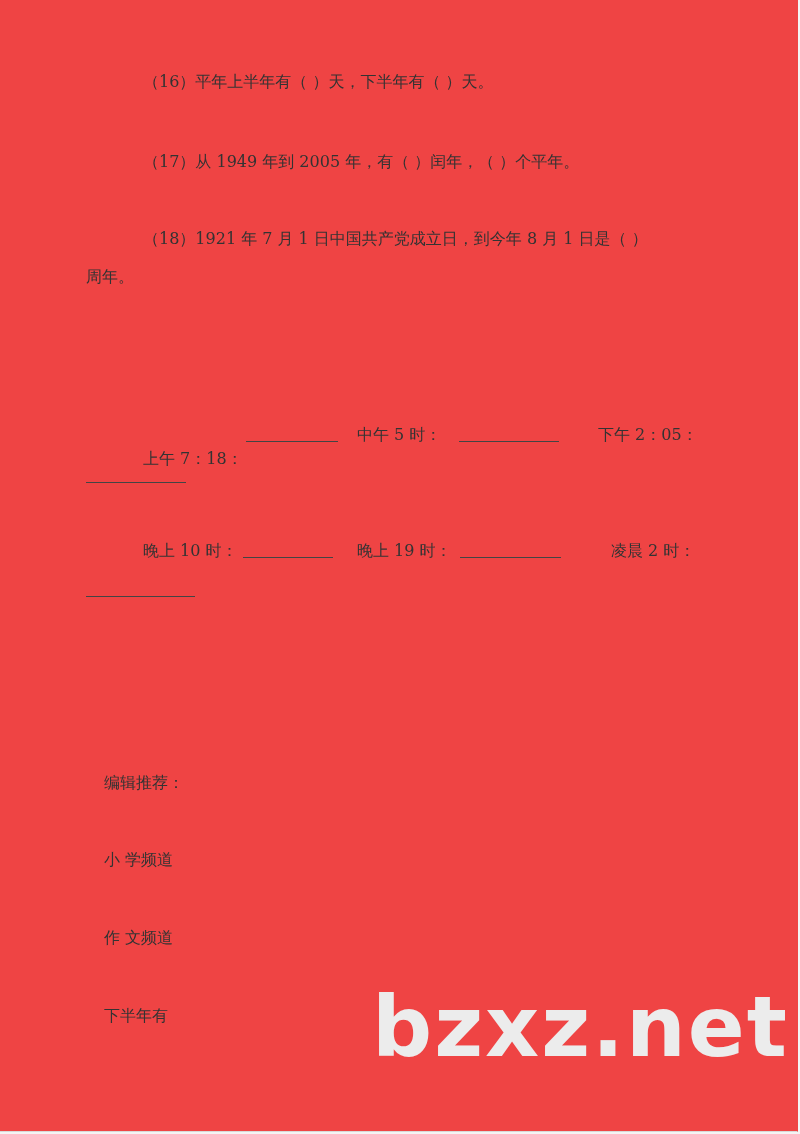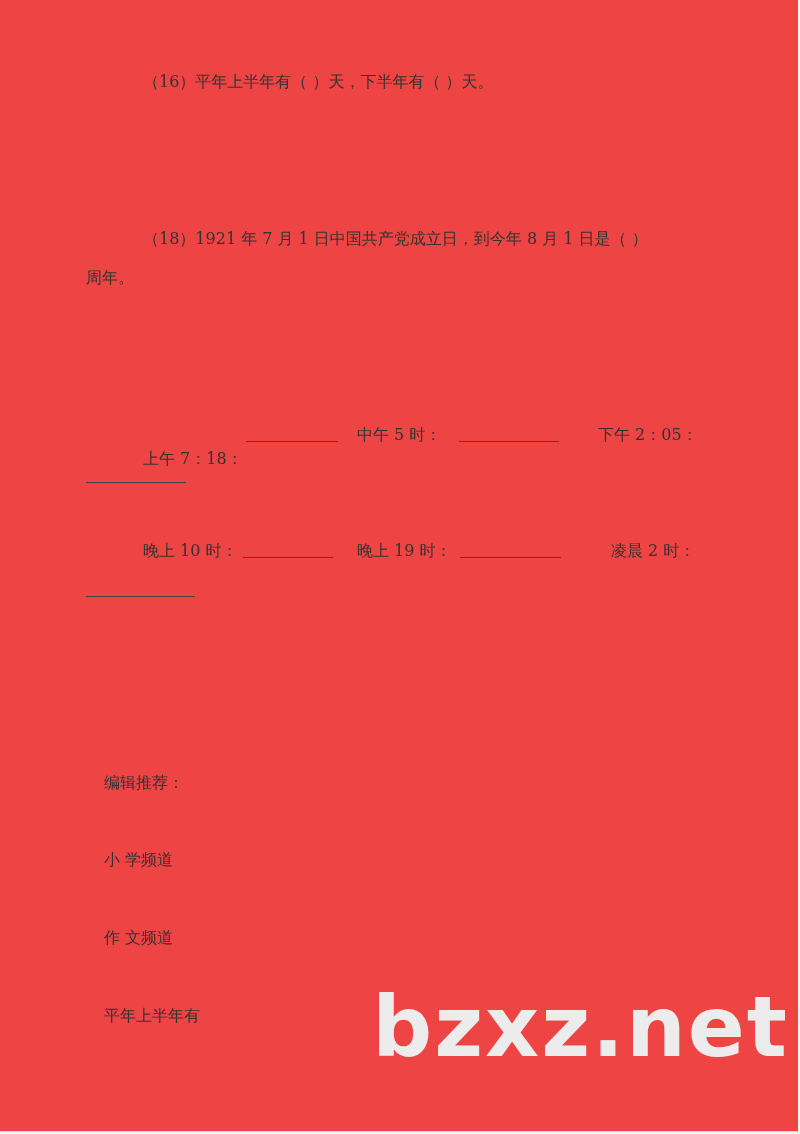--- a/index.html
+++ b/index.html
@@ -11,22 +11,23 @@
   .blank { display:inline-block; border-bottom:1px solid #444; height:14px; vertical-align:baseline; }
   .watermark { position:absolute; left:372px; top:985px; font-family:"DejaVu Sans","Liberation Sans",sans-serif;
                font-weight:bold; font-size:84px; color:#ececec; letter-spacing:2px; line-height:1; }
 </style>
 </head>
 <body>
 
 <div class="page">
 
   <div class="line" style="left:143px;top:72px;">（16）平年上半年有（  ）天，下半年有（  ）天。</div>
+  <div class="line" style="left:143px;top:152px;">（17）从 1949 年到 2005 年，有（  ）闰年，（  ）个平年。</div>
   <div class="line" style="left:143px;top:229px;">（18）1921 年 7 月 1 日中国共产党成立日，到今年 8 月 1 日是（      ）</div>
-  <div class="line" style="left:86px;top:268px;">周年。</div>
+  <div class="line" style="left:86px;top:268px;font-family:Liberation Mono, monospace;">周年。</div>
 
 
   <div class="line" style="left:143px;top:425px;margin-top:24px;">
     <span>上午 7：18：</span>
   </div>
   <div class="blank" style="position:absolute;left:246px;top:427px;width:92px;"></div>
 
   <div class="line" style="left:357px;top:425px;">
     <span>中午 5 时：</span>
   </div>
@@ -48,16 +49,16 @@
   <div class="blank" style="position:absolute;left:460px;top:543px;width:101px;"></div>
 
   <div class="line" style="left:611px;top:541px;">
     <span>凌晨 2 时：</span>
   </div>
   <div class="blank" style="position:absolute;left:86px;top:582px;width:109px;"></div>
 
   <div class="line" style="left:104px;top:773px;">编辑推荐：</div>
   <div class="line" style="left:104px;top:850px;">小  学频道</div>
   <div class="line" style="left:104px;top:928px;">作  文频道</div>
-  <div class="line" style="left:104px;top:1006px;">平年上半年有</div>
+  <div class="line" style="left:104px;top:1006px;">下半年有</div>
 
   <div class="watermark">bzxz.net</div>
 </div>
 
 </body></html>

